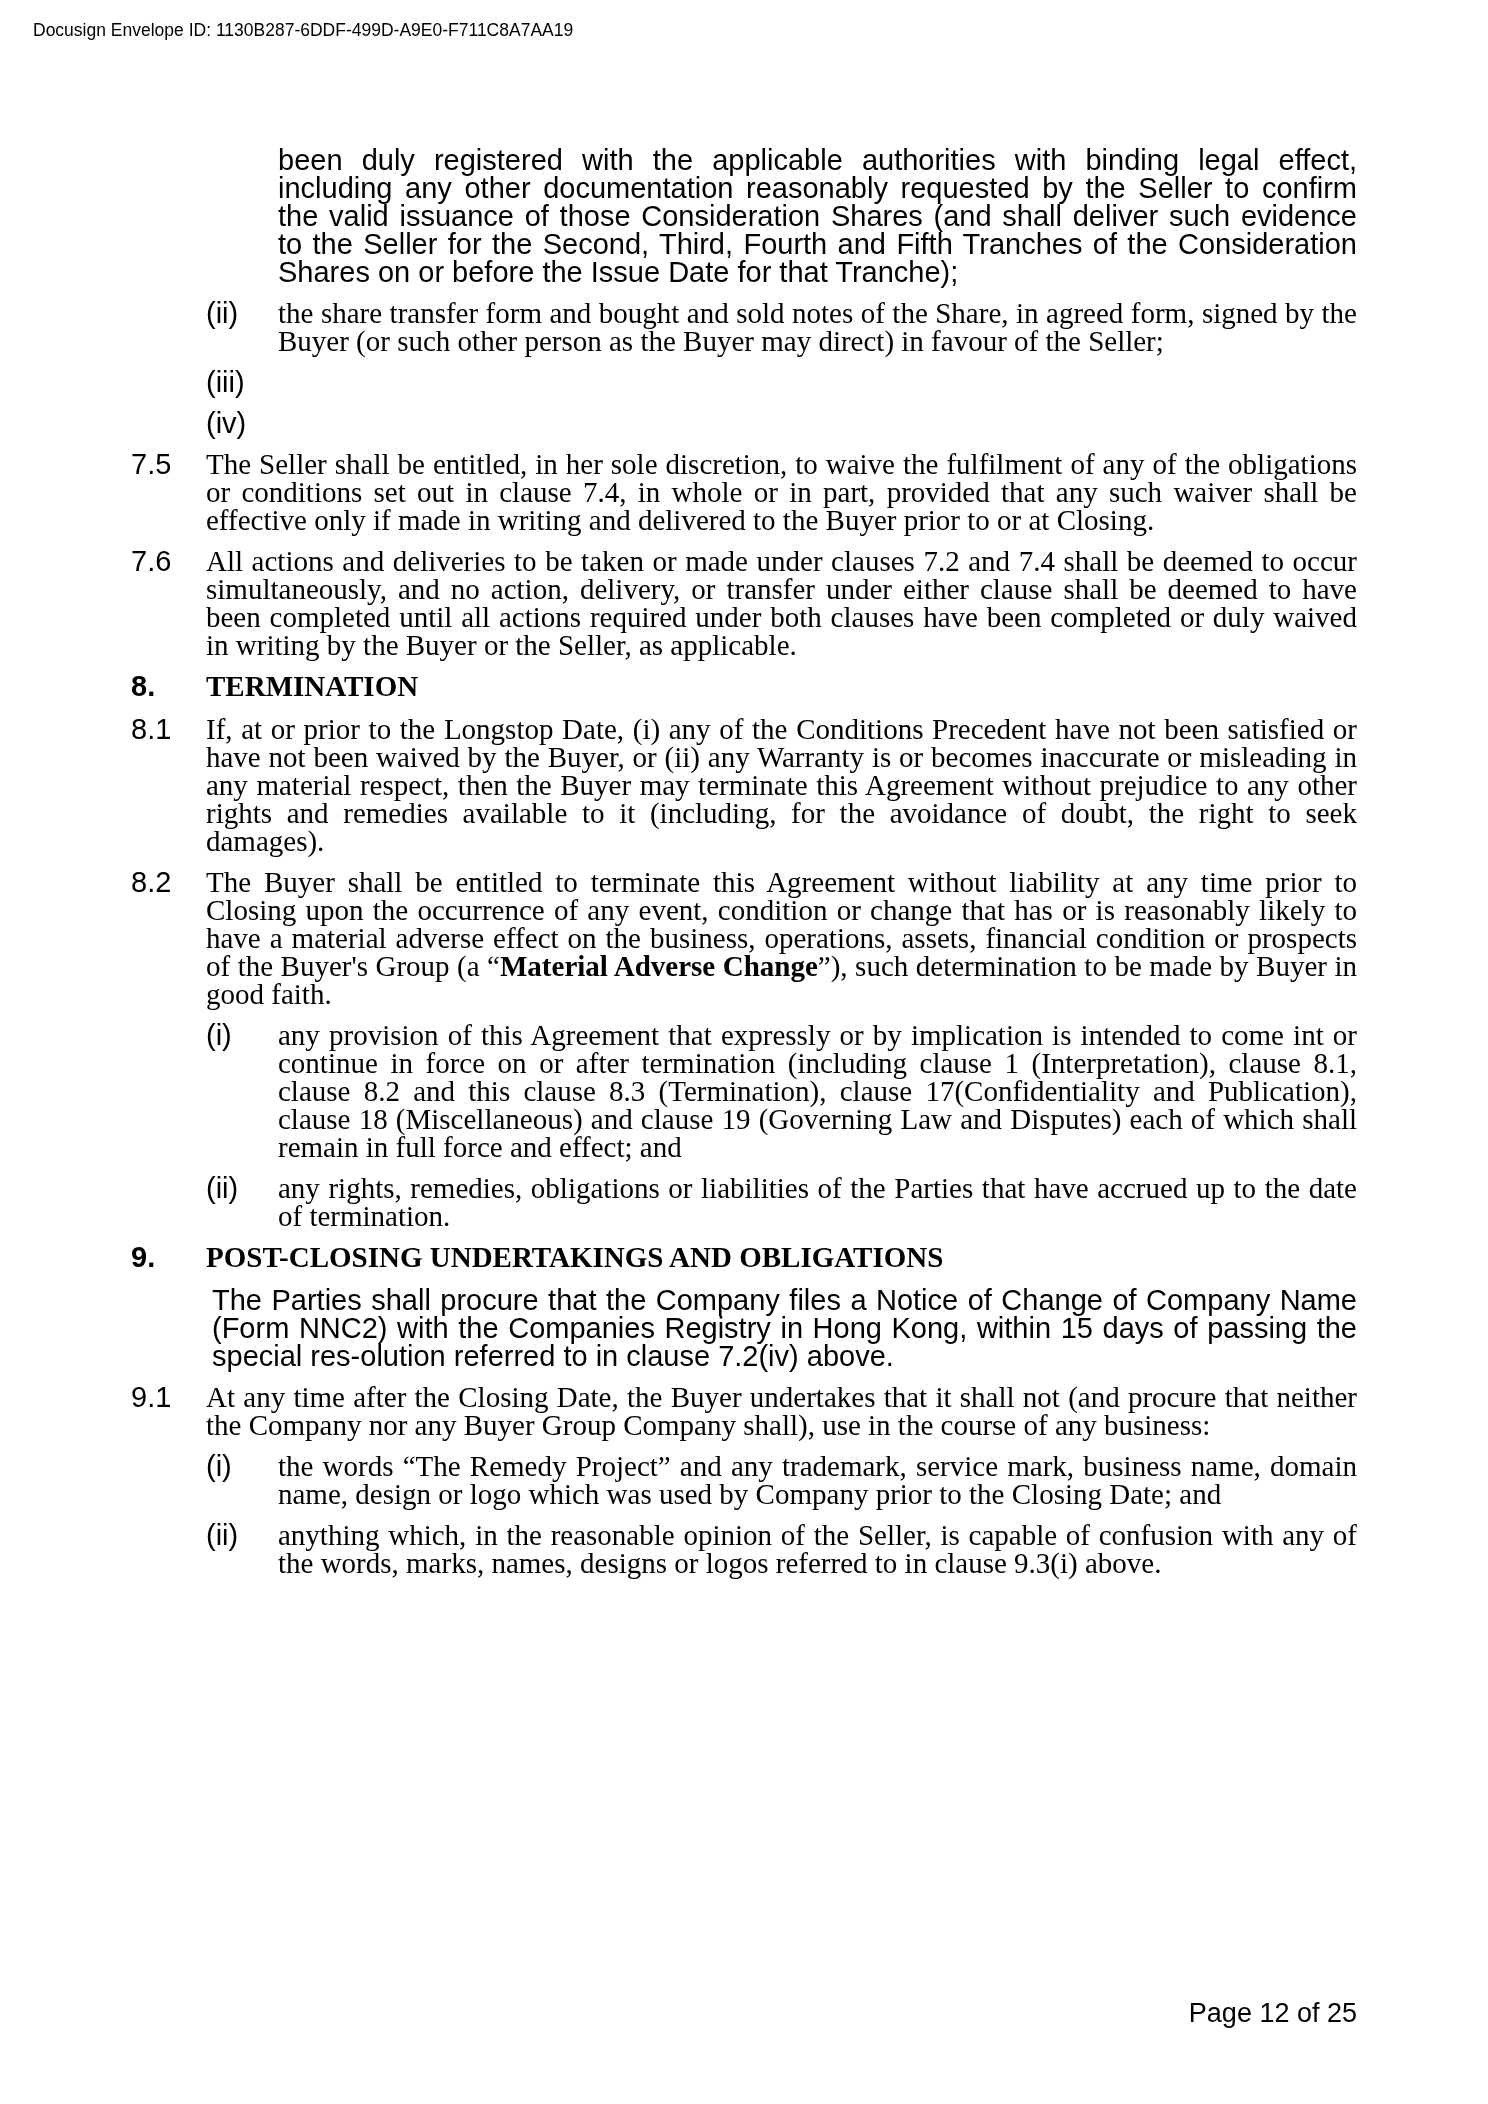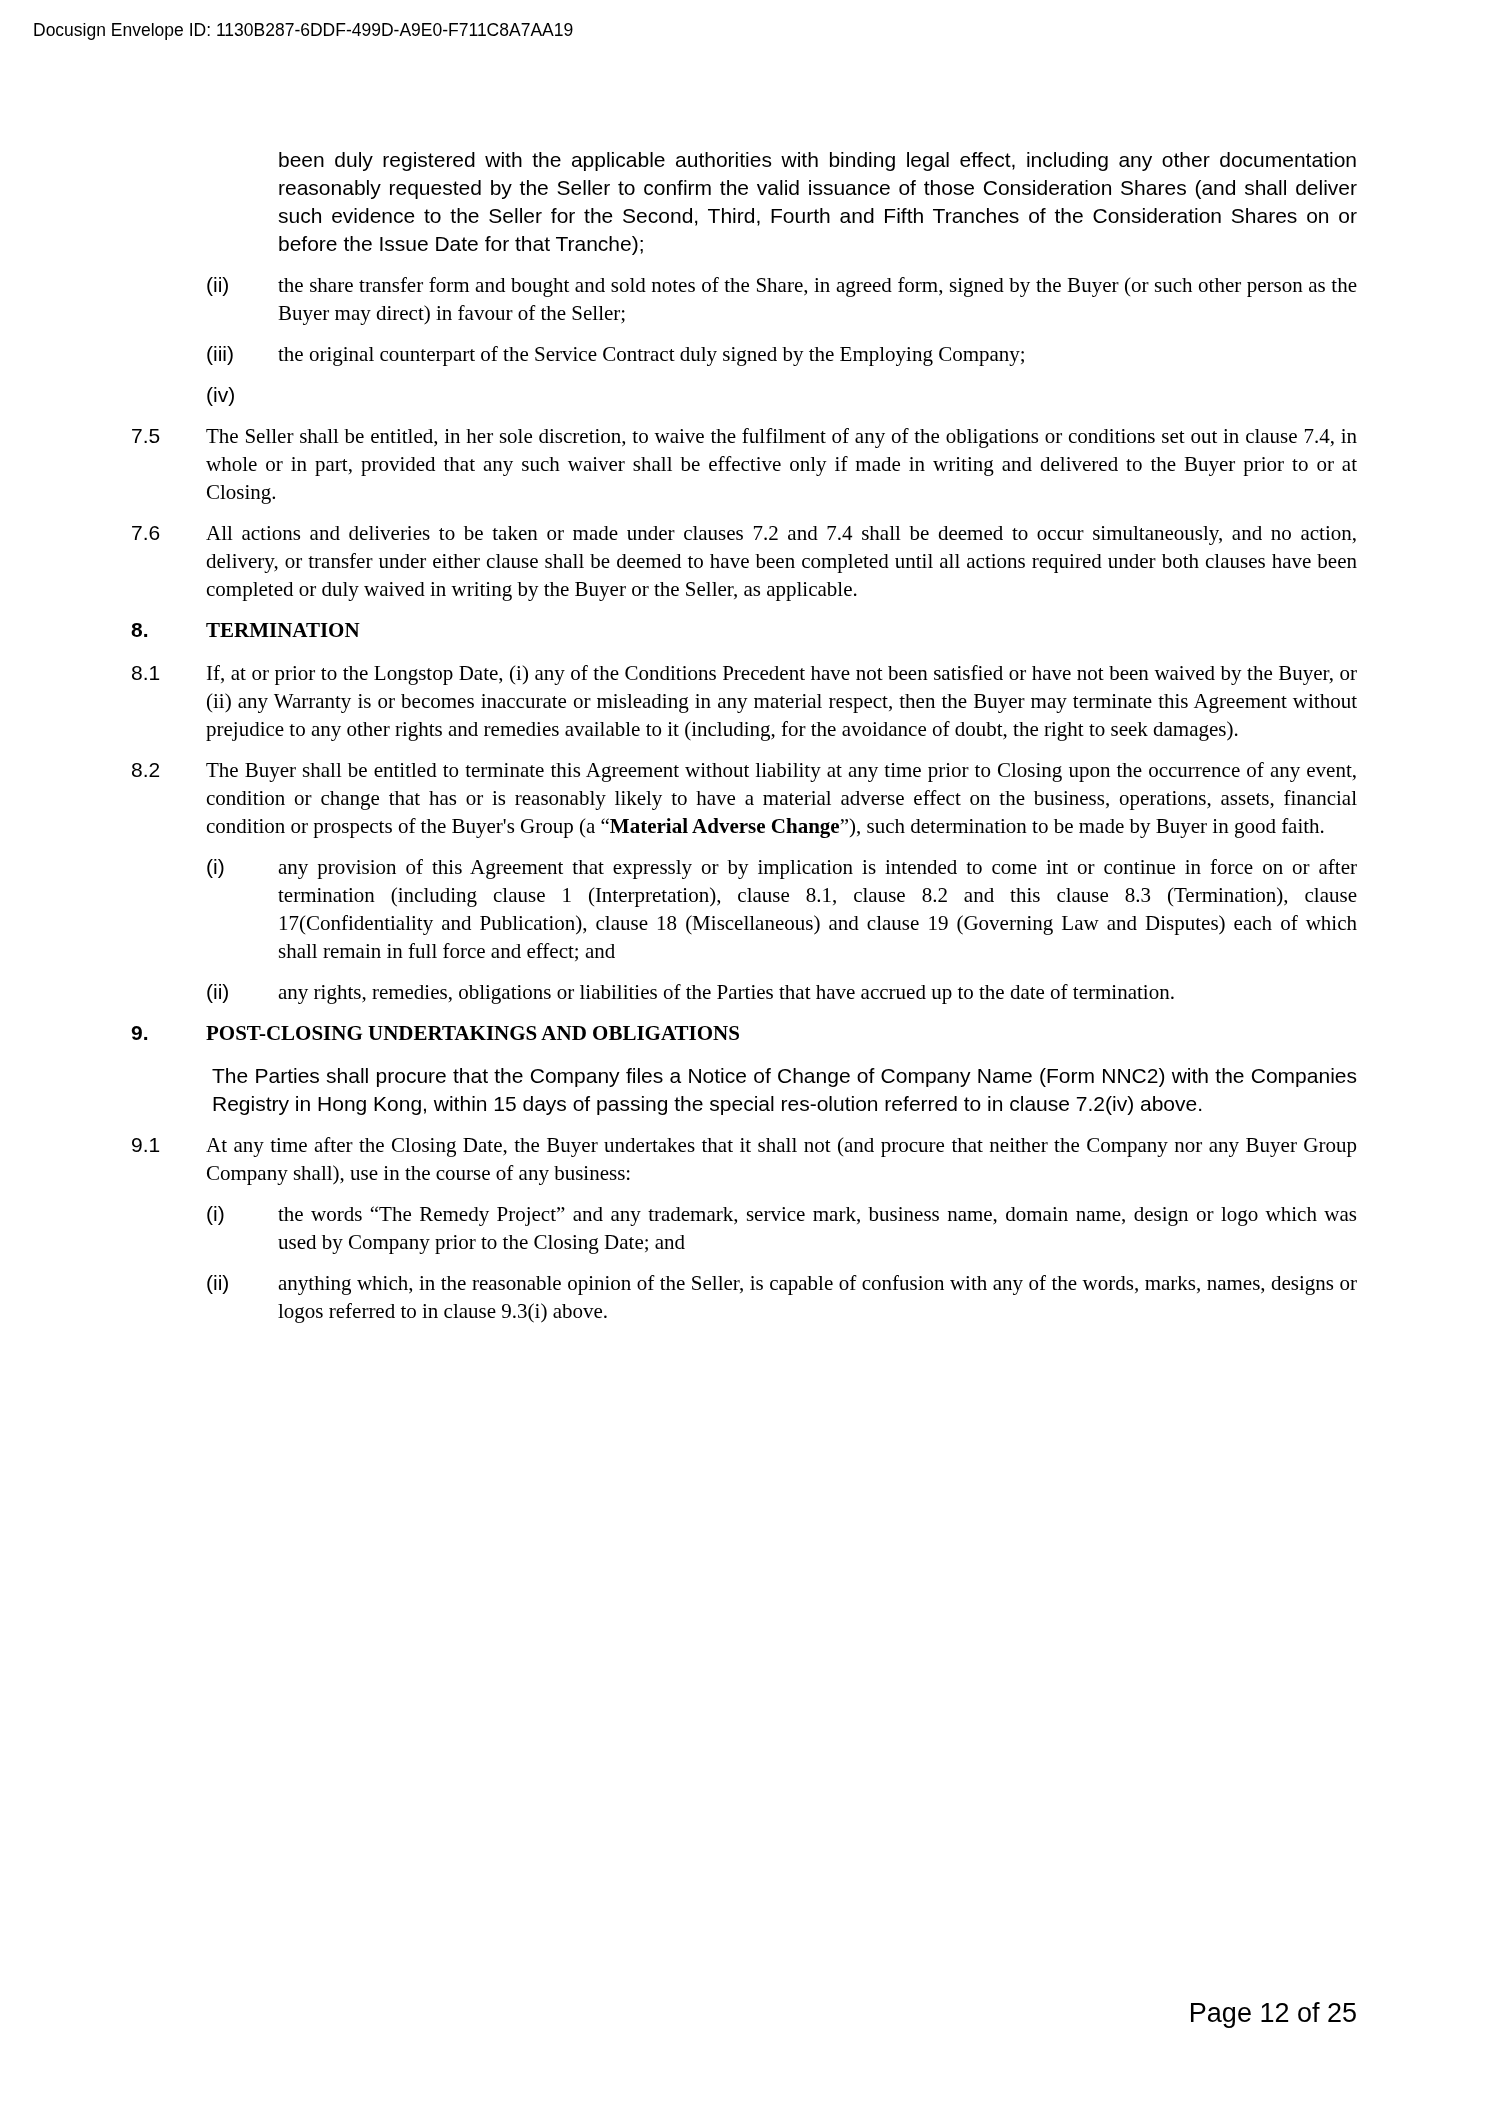--- a/index.html
+++ b/index.html
@@ -24,21 +24,21 @@
     line-height: 22px;
     color: #000000;
     white-space: nowrap;
   }
 
   .doc {
     position: absolute;
     top: 146px;
     left: 131px;
     width: 1226px;
-    font-size: 21px;
+    font-size: 29px;
     line-height: 28px;
   }
 
   .para { margin-bottom: 13px; }
   .row  { display: flex; margin-bottom: 13px; }
 
   .row .num { flex: 0 0 75px; }
   .row.sub  { padding-left: 75px; }
   .row.sub .num { flex: 0 0 72px; }
 
@@ -74,21 +74,20 @@
 
     <p class="para cont">been duly registered with the applicable authorities with binding legal effect, including any other documentation reasonably requested by the Seller to confirm the valid issuance of those Consideration Shares (and shall deliver such evidence to the Seller for the Second, Third, Fourth and Fifth Tranches of the Consideration Shares on or before the Issue Date for that Tranche);</p>
 
     <div class="row sub">
       <span class="num">(ii)</span>
       <p class="txt">the share transfer form and bought and sold notes of the Share, in agreed form, signed by the Buyer (or such other person as the Buyer may direct) in favour of the Seller;</p>
     </div>
 
     <div class="row sub">
       <span class="num">(iii)</span>
-      <p class="txt">the original counterpart of the Service Contract duly signed by the Employing Company;</p>
     </div>
 
     <div class="row sub">
       <span class="num">(iv)</span>
     </div>
 
     <div class="row">
       <span class="num">7.5</span>
       <p class="txt">The Seller shall be entitled, in her sole discretion, to waive the fulfilment of any of the obligations or conditions set out in clause 7.4, in whole or in part, provided that any such waiver shall be effective only if made in writing and delivered to the Buyer prior to or at Closing.</p>
     </div>

